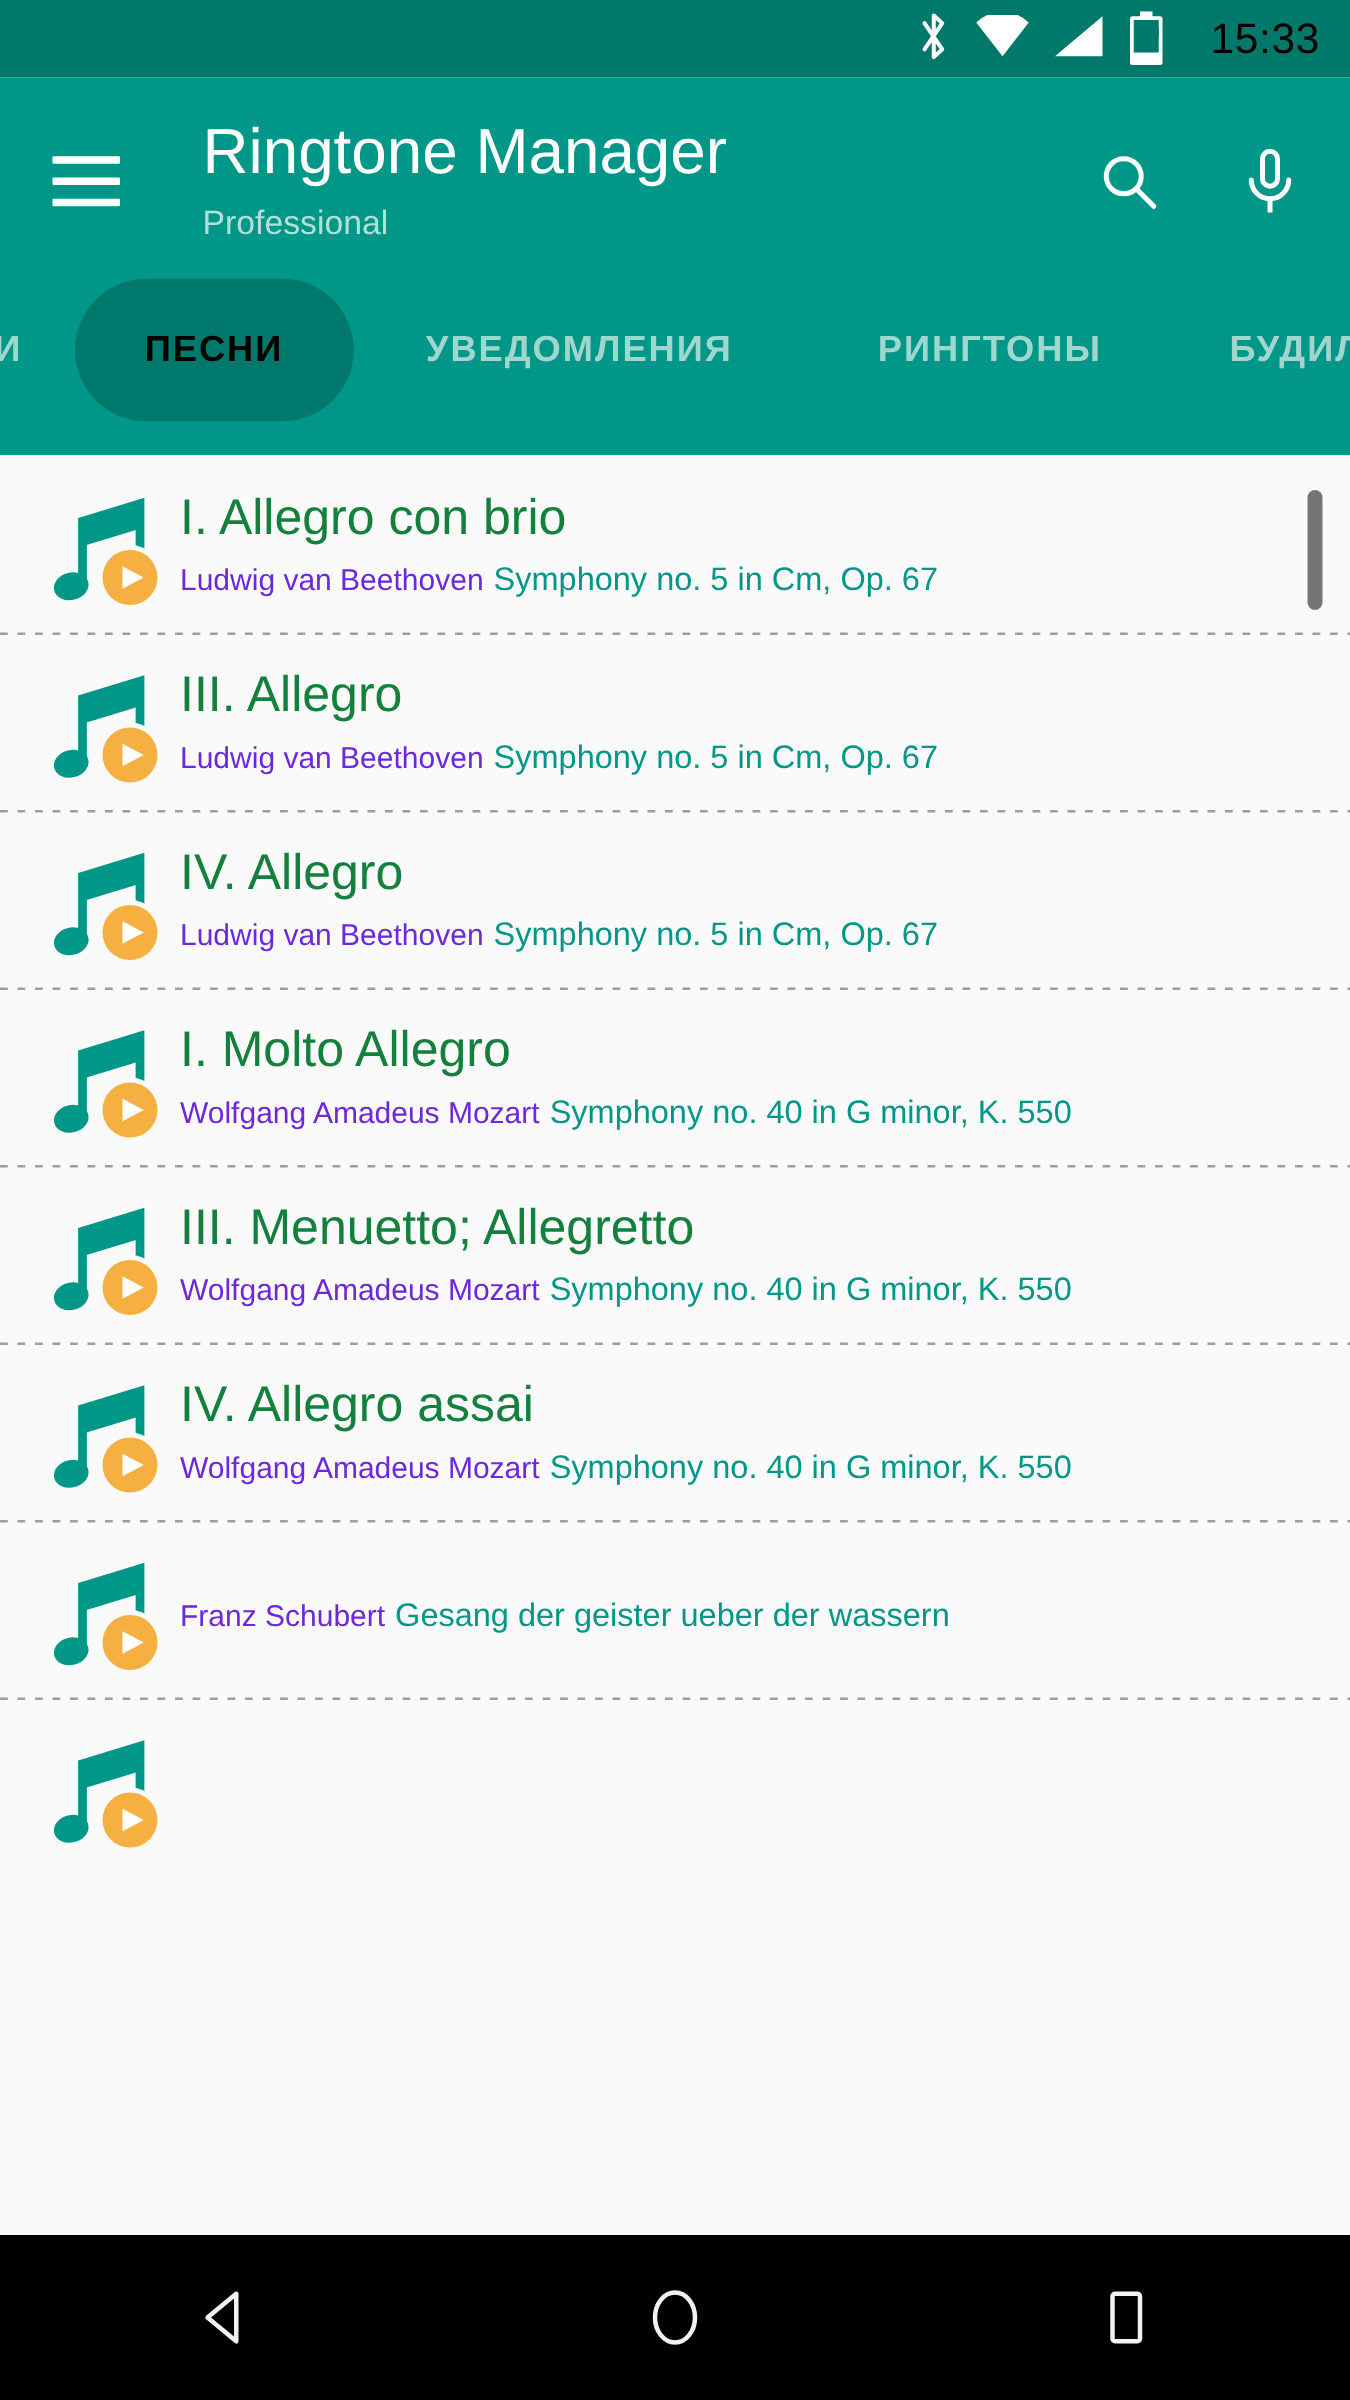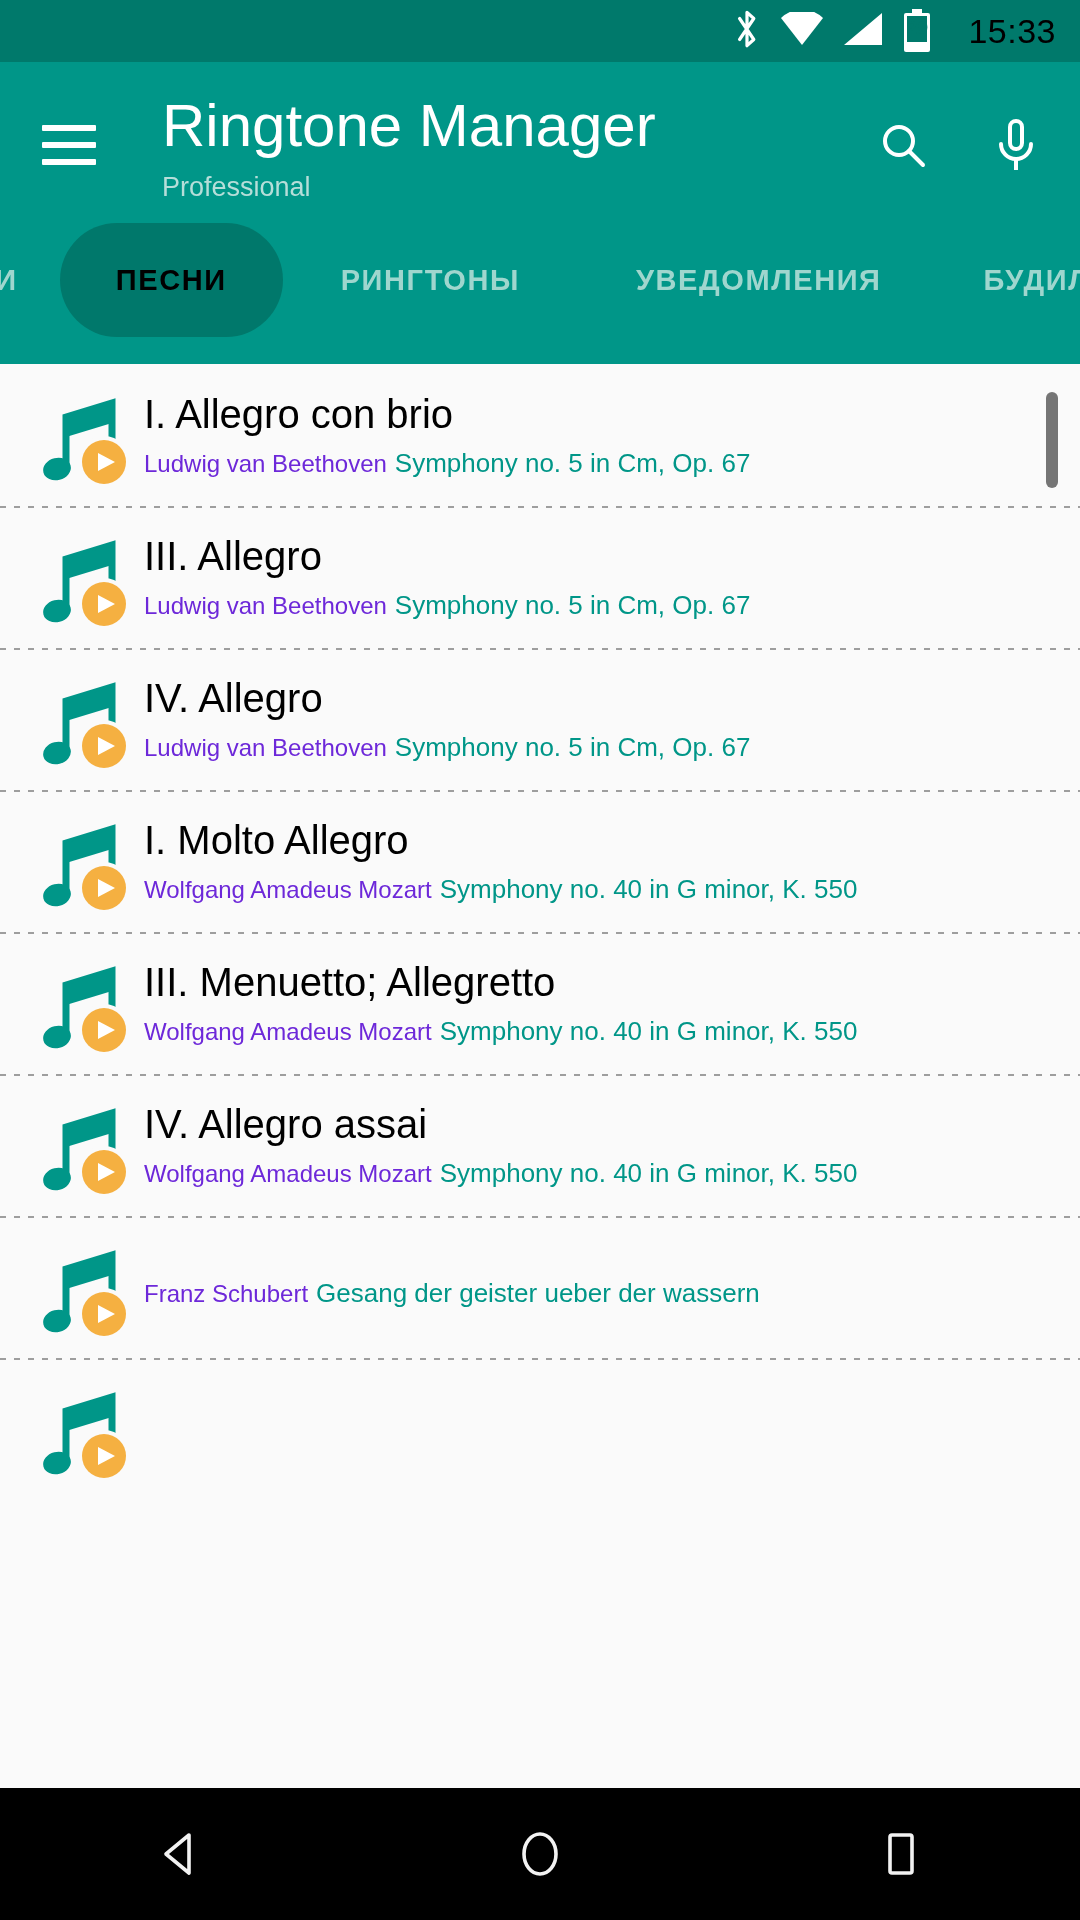--- a/index.html
+++ b/index.html
@@ -87,21 +87,21 @@
     border-radius: 1px;
   }
   .titles {
     margin-left: 66px;
     flex: 1 1 auto;
     padding-top: 10px;
     min-width: 0;
   }
   .app-title {
     color: #ffffff;
-    font-size: 60px;
+    font-size: 51px;
     font-weight: normal;
     line-height: 1.05;
     white-space: nowrap;
   }
   .app-subtitle {
     color: #b6ded9;
     font-size: 27px;
     line-height: 1.2;
     margin-top: 14px;
     white-space: nowrap;
@@ -196,21 +196,21 @@
   .note-icon {
     width: 96px;
     height: 104px;
     flex: 0 0 auto;
     position: relative;
     margin-right: 8px;
   }
   .texts { min-width: 0; flex: 1 1 auto; }
   .row-title {
     font-size: 40px;
-    color: #000000;
+    color: #15803d;
     line-height: 1.12;
     white-space: nowrap;
     overflow: hidden;
   }
   .row-sub {
     margin-top: 12px;
     white-space: nowrap;
     overflow: hidden;
     line-height: 1.1;
   }
@@ -300,22 +300,22 @@
             <path d="M13 28 A15 15 0 0 0 43 28" fill="none" stroke="#ffffff" stroke-width="4" stroke-linecap="round"></path>
             <line x1="28" y1="43" x2="28" y2="54" stroke="#ffffff" stroke-width="4"></line>
           </svg>
         </div>
       </div>
     </div>
 
     <div class="tabs">
       <div class="tab partial-left">КИ</div>
       <div class="tab active">ПЕСНИ</div>
+      <div class="tab normal">УВЕДОМЛЕНИЯ</div>
       <div class="tab normal">РИНГТОНЫ</div>
-      <div class="tab normal">УВЕДОМЛЕНИЯ</div>
       <div class="tab partial-right">БУДИЛ</div>
     </div>
   </div>
 
   <div class="list-wrap">
     <div class="scrollbar"></div>
 
     <div class="row">
       <div class="note-icon">
         <svg width="96" height="104" viewBox="0 0 96 104">

